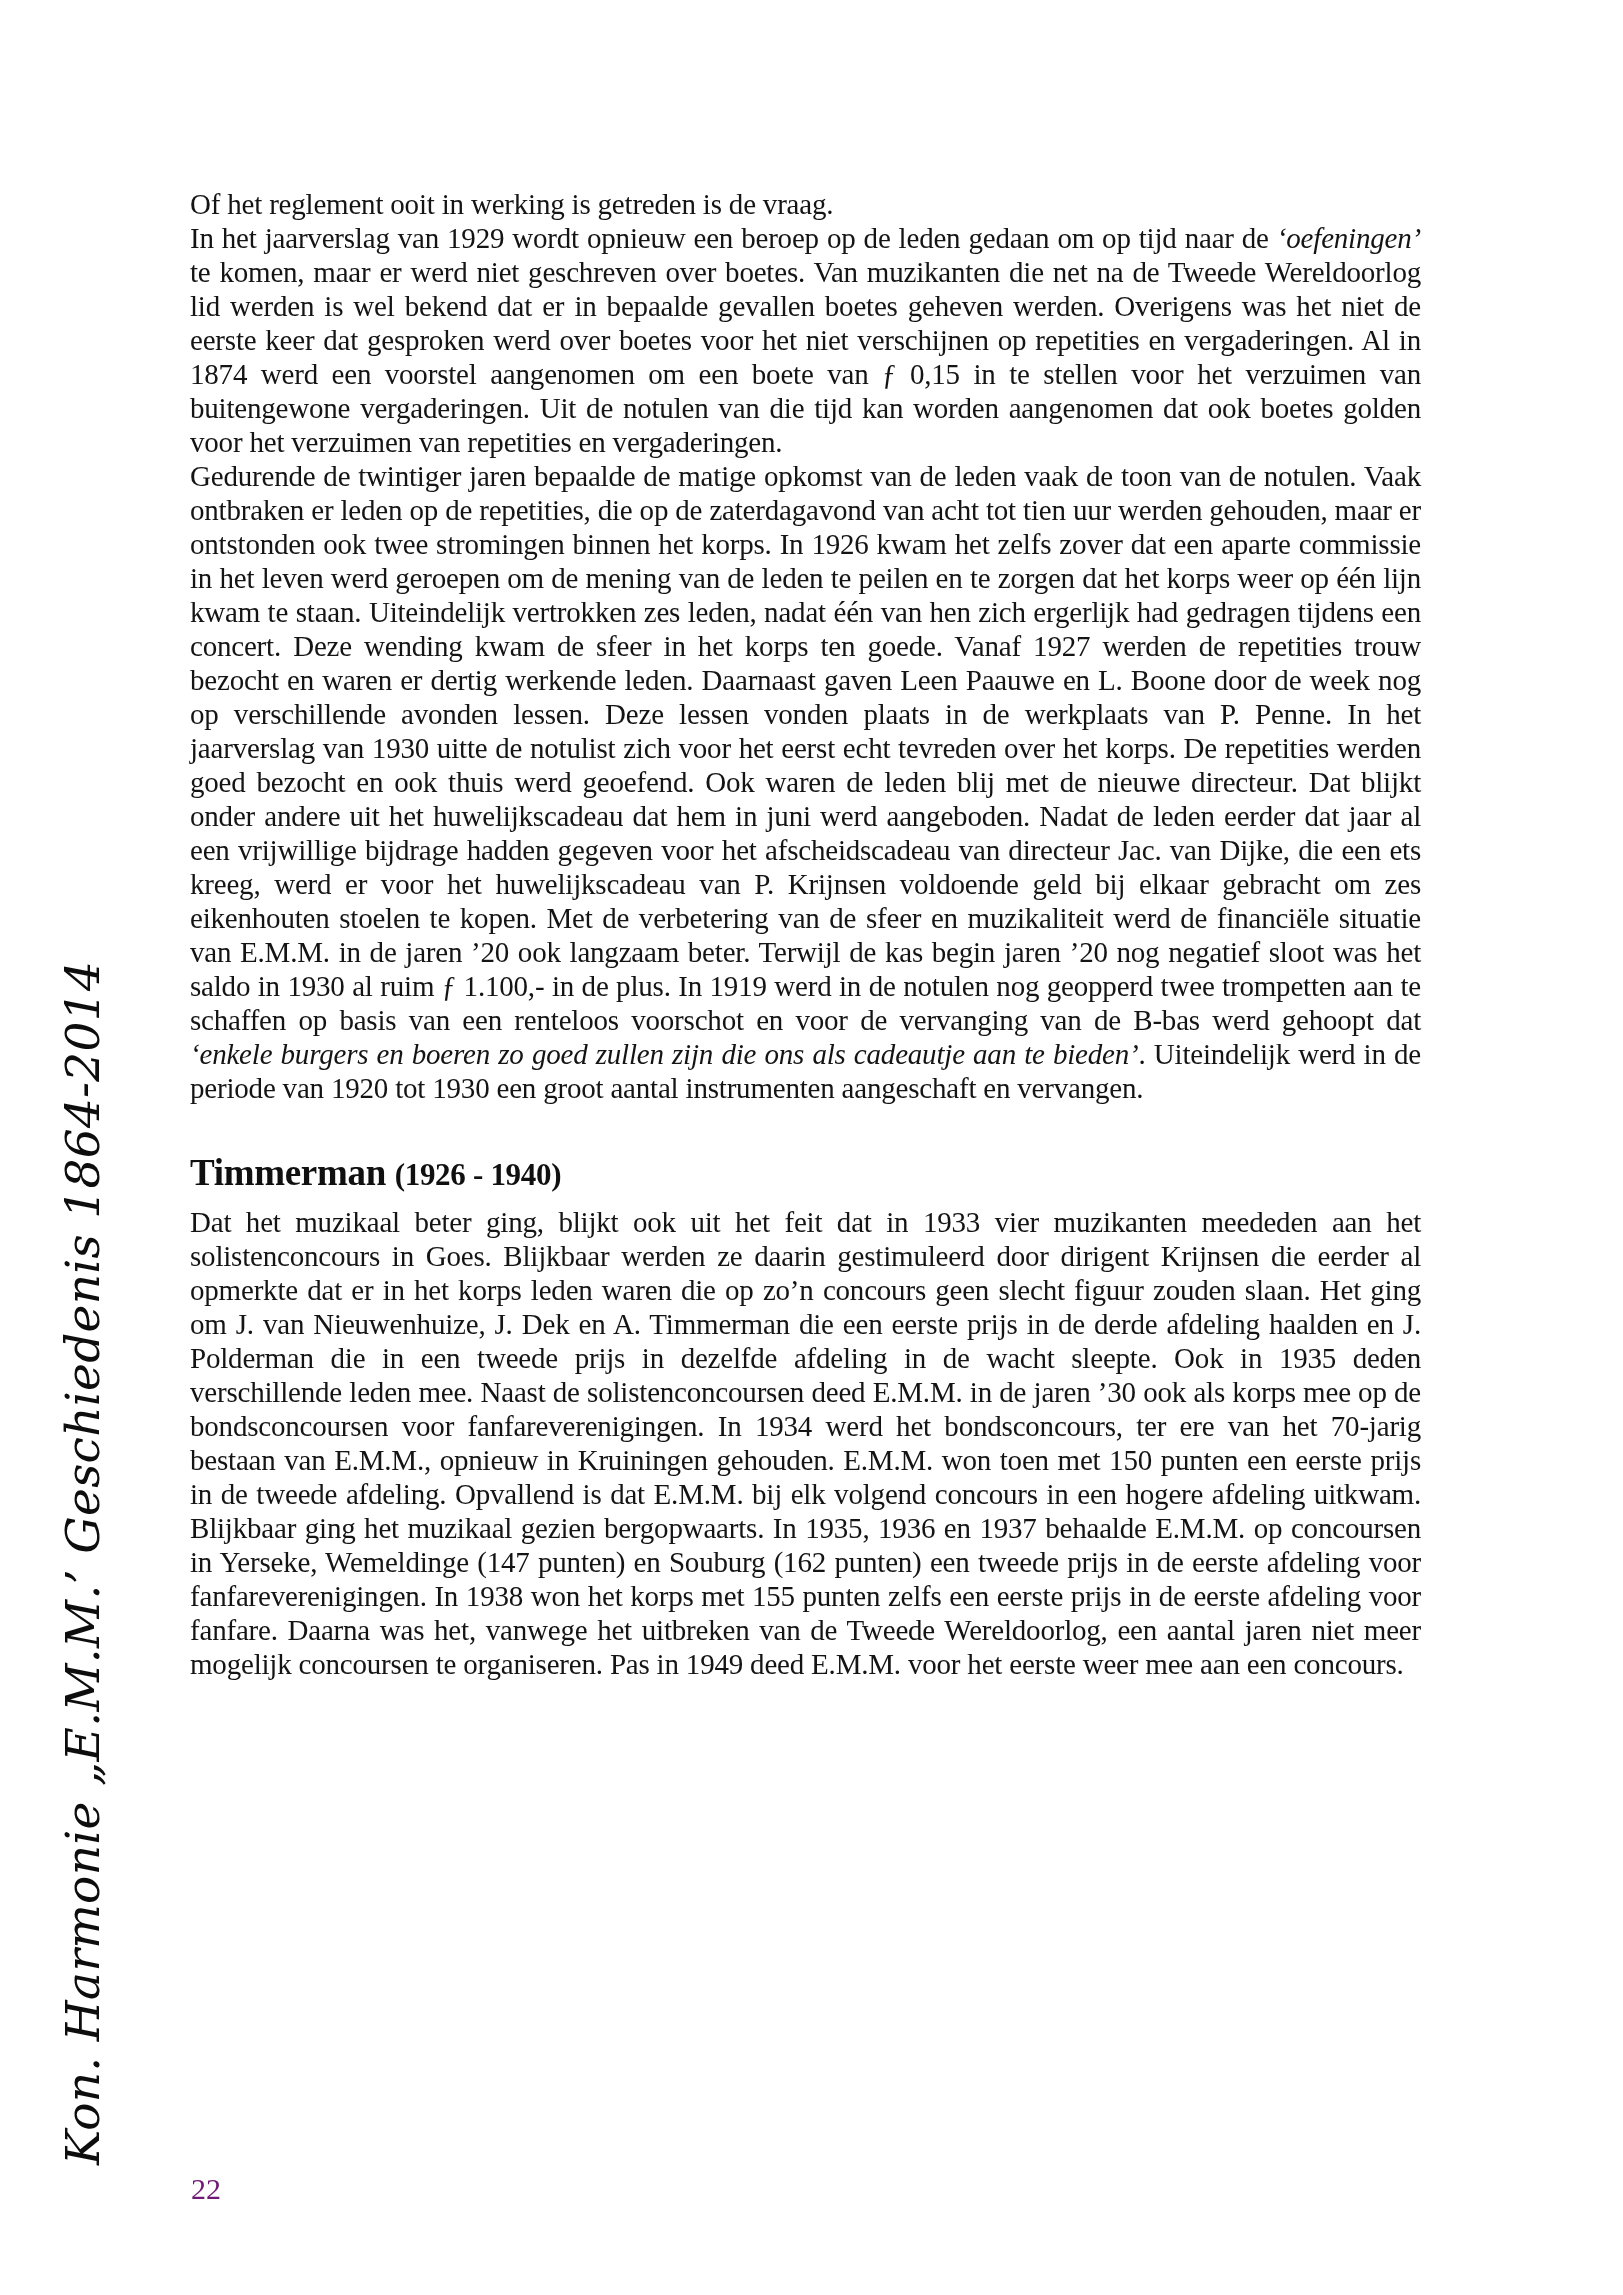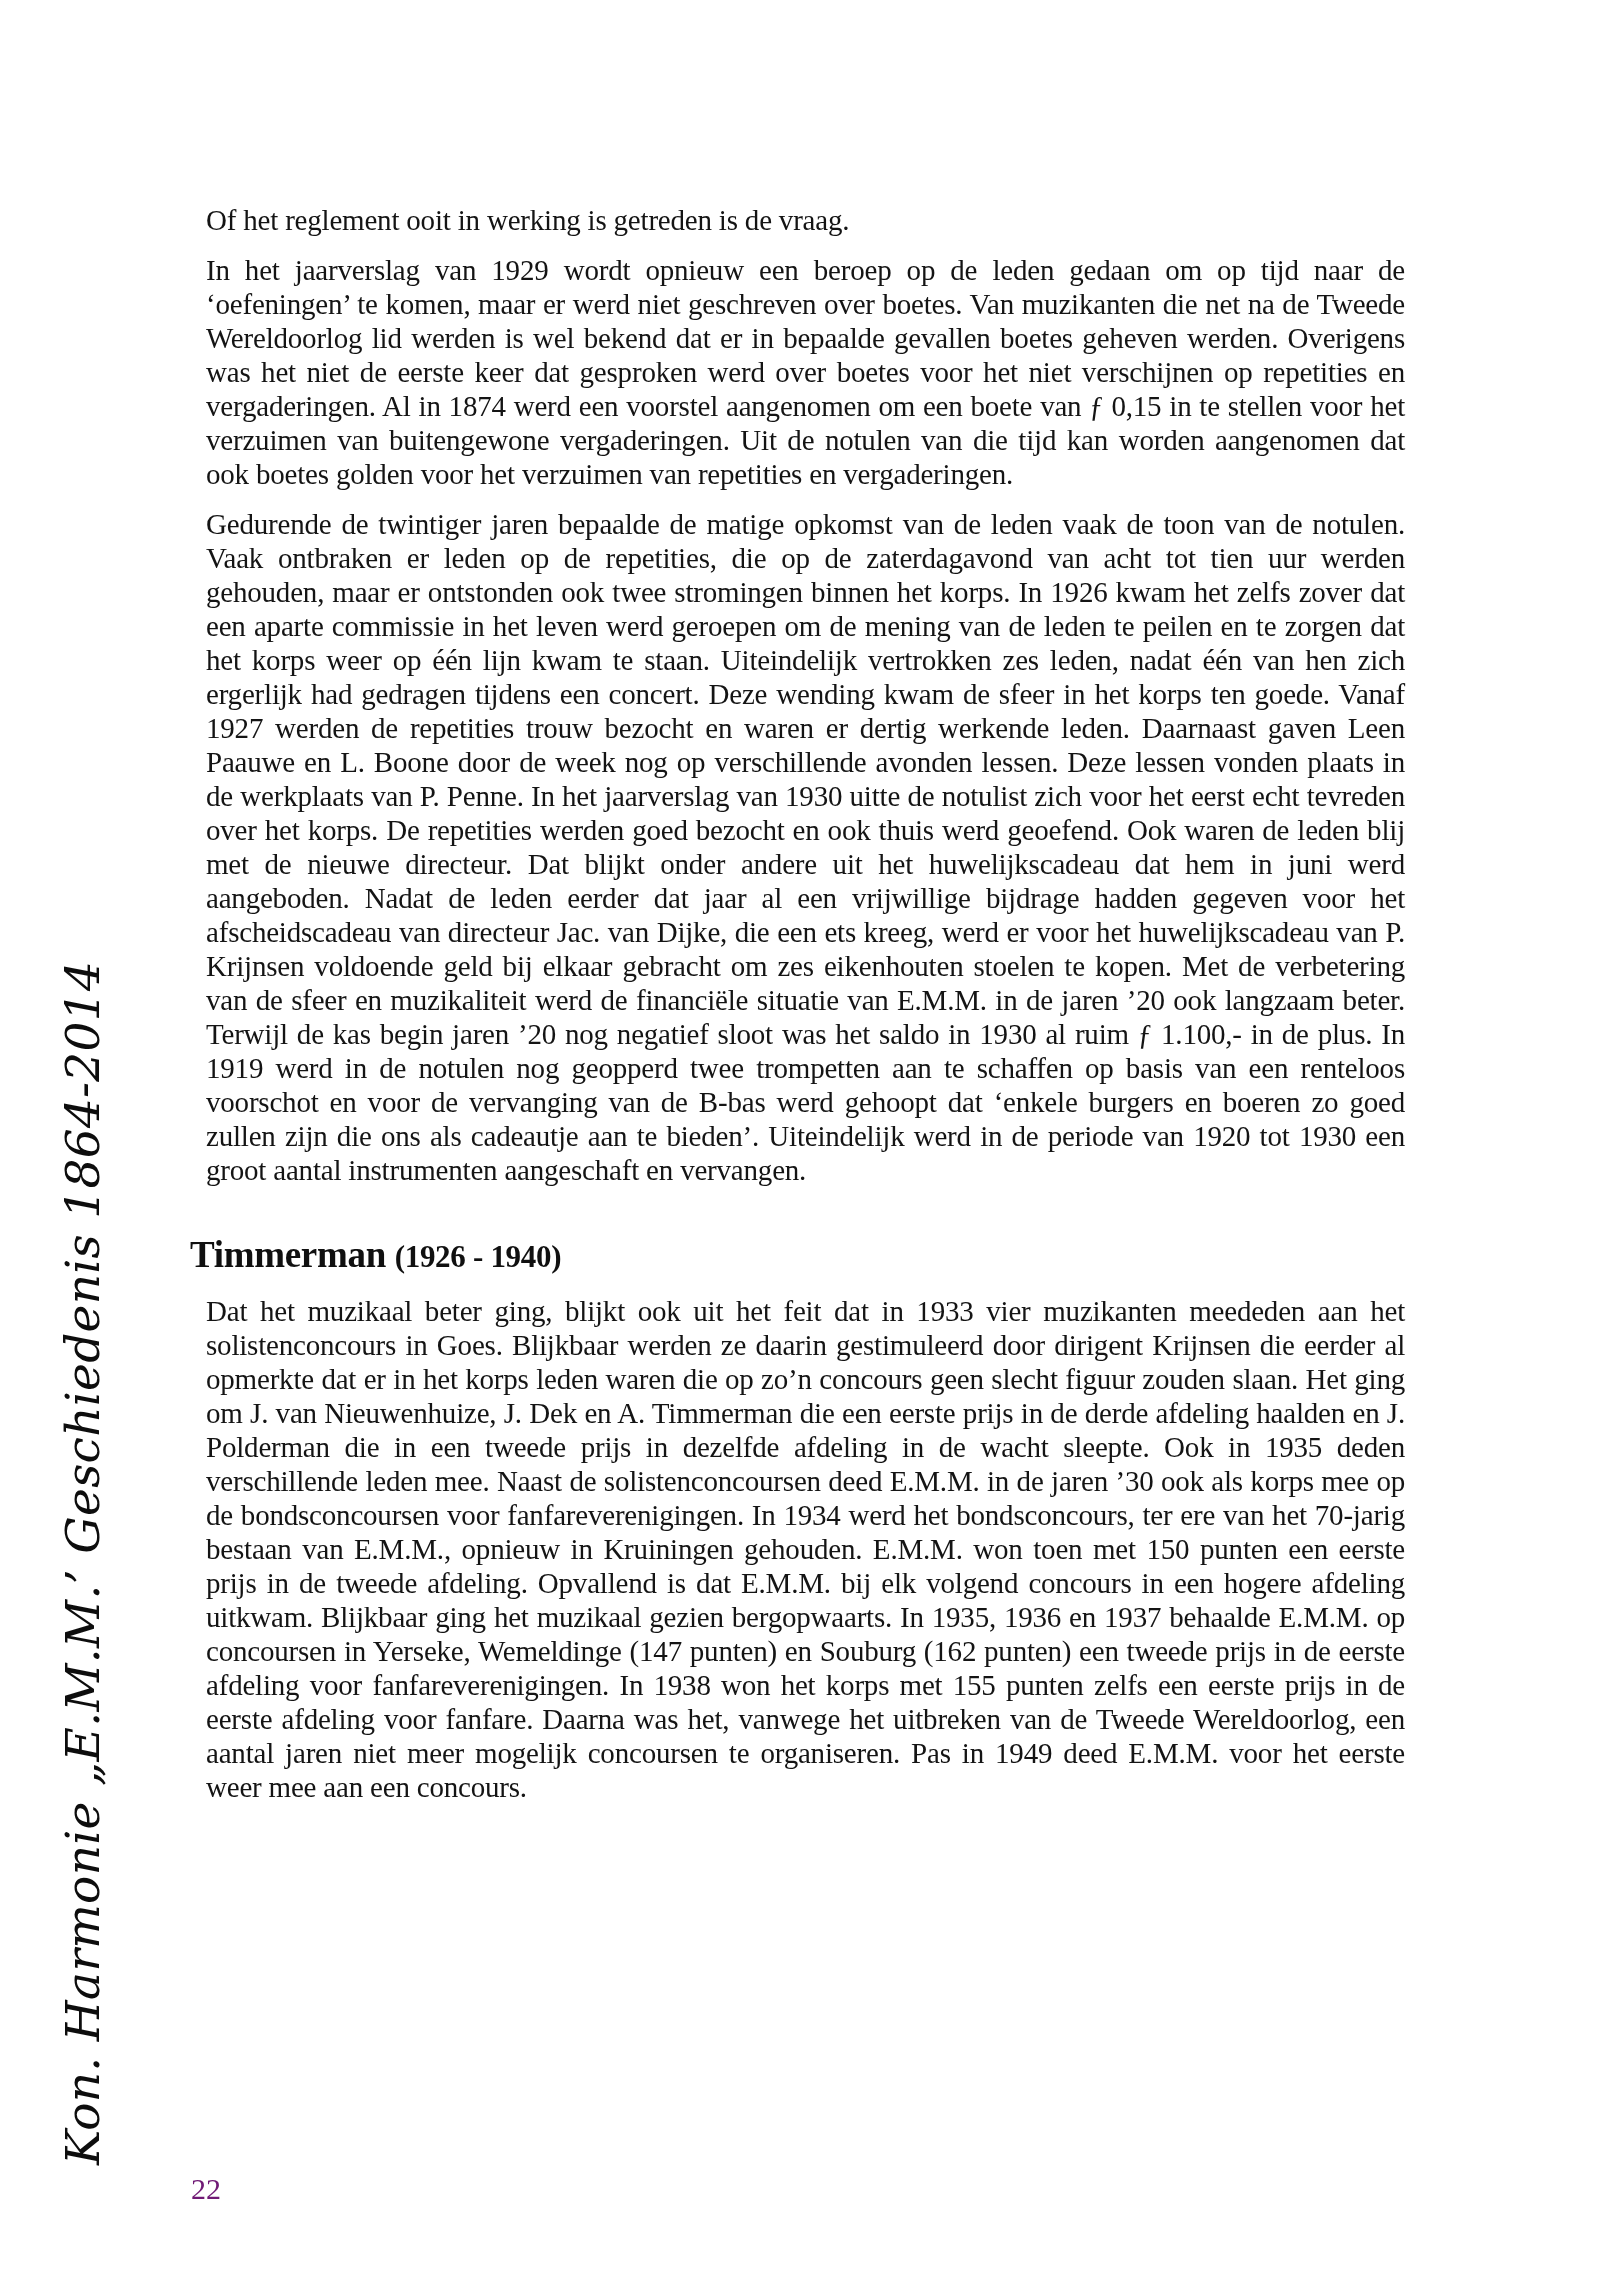--- a/index.html
+++ b/index.html
@@ -21,24 +21,25 @@
     left: 190px;
     top: 187px;
     width: 1231px;
     font-size: 29px;
     line-height: 34px;
     letter-spacing: -0.2px;
     text-align: justify;
     color: #141414;
   }
   .content p {
-    margin: 16px;
+    margin: 0;
     padding: 0;
   }
   .q {
+    font-style: italic;
   }
   h2.heading {
     margin: 47px 0 9.2px 0;
     padding: 0;
     font-size: 37px;
     line-height: 42px;
     font-weight: bold;
     letter-spacing: -0.3px;
     text-align: left;
     color: #101010;

